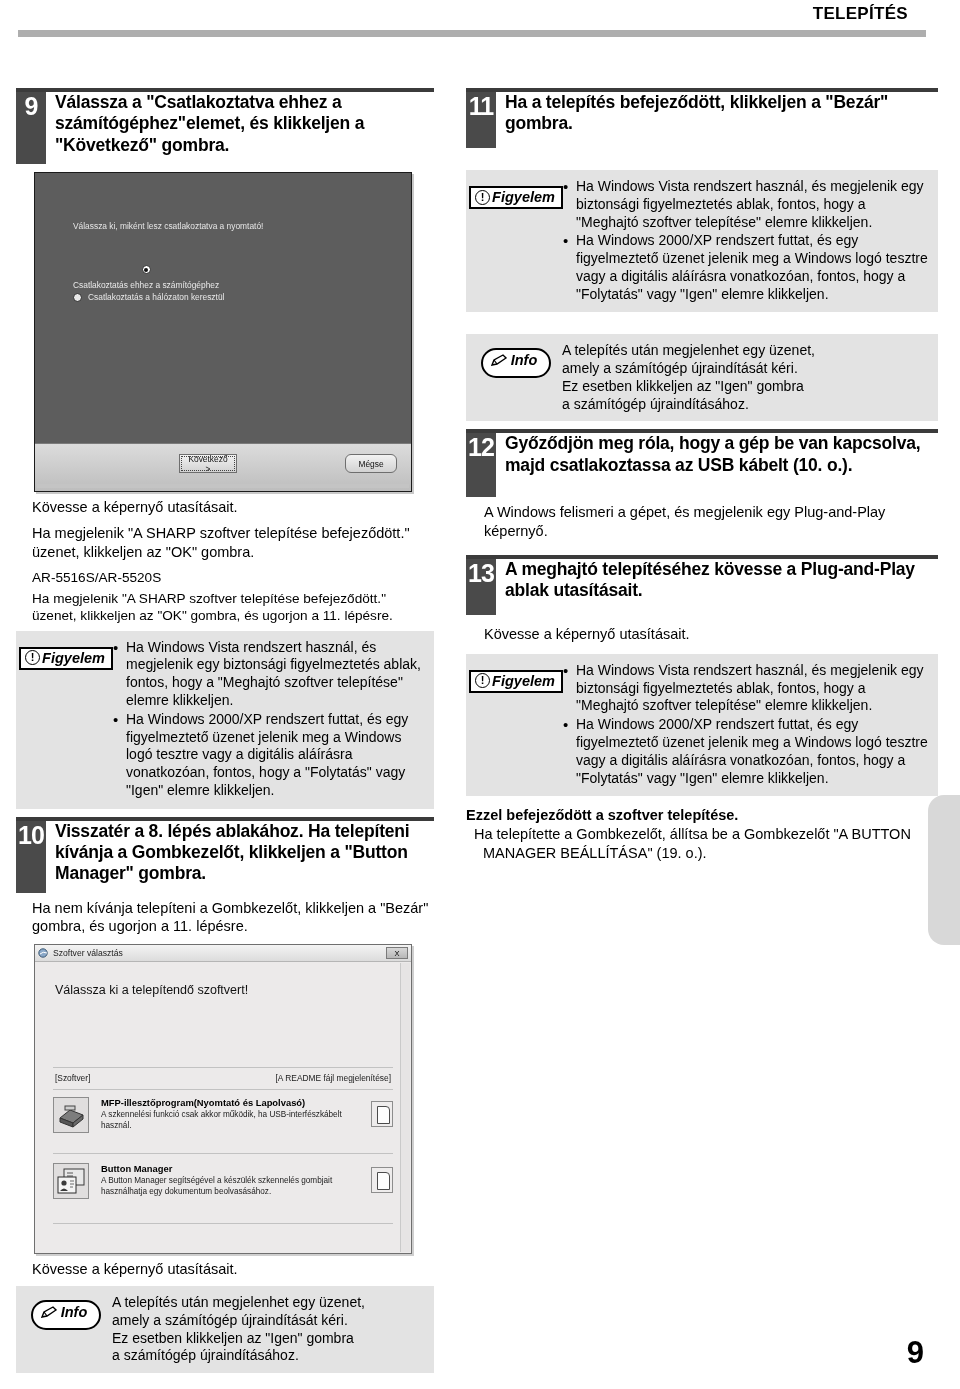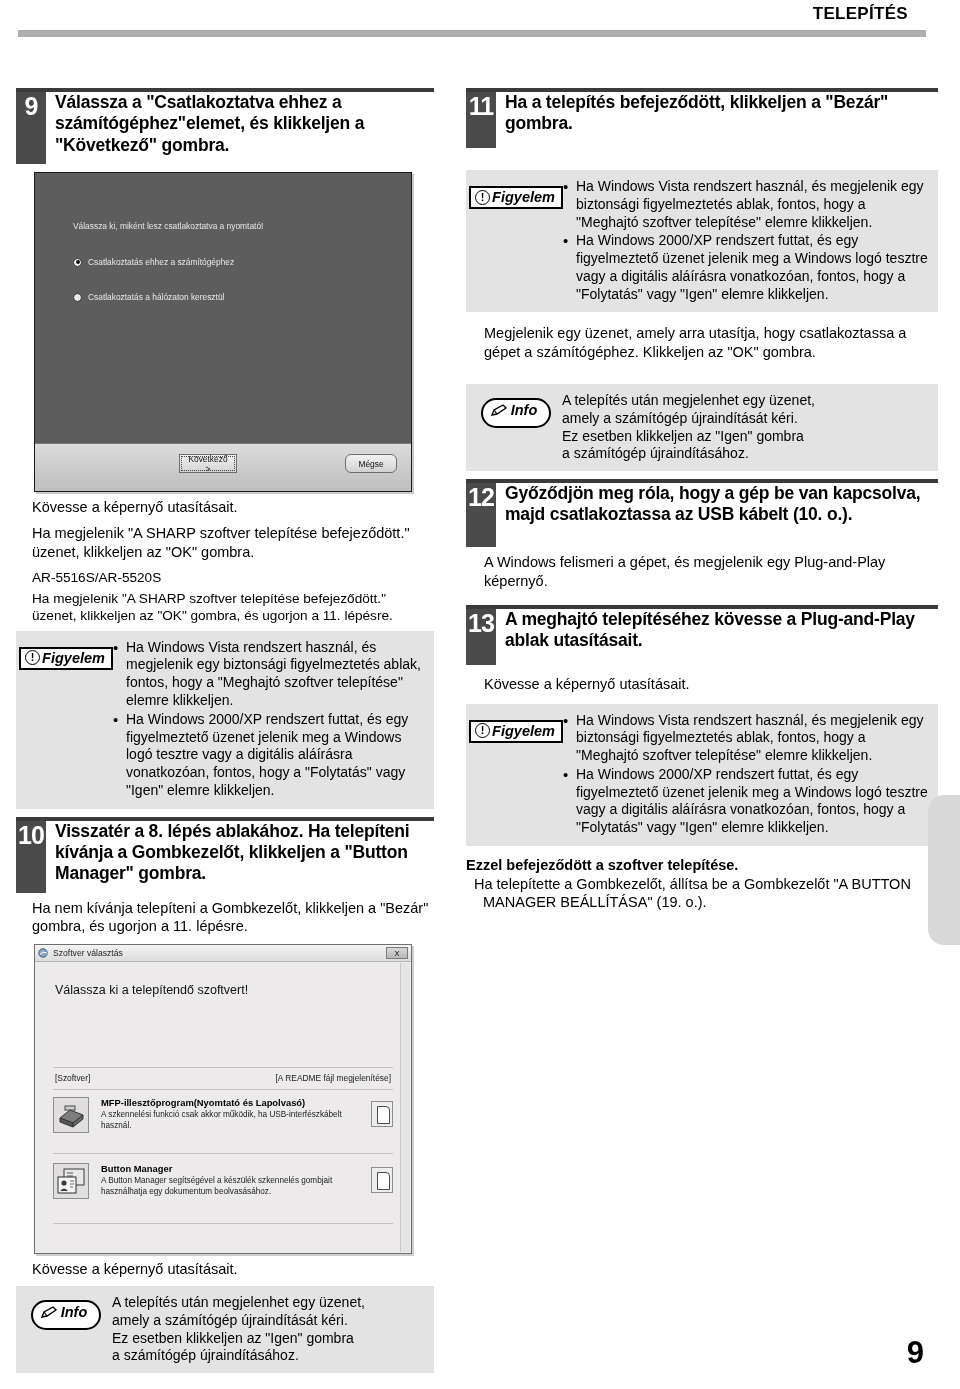--- a/index.html
+++ b/index.html
@@ -107,21 +107,21 @@
   .wizard {
     width:378px; height:320px;
     border:1px solid #1b1b1b;
     background:#5d5d5d;
     position:relative;
     box-shadow:2px 2px 0 #c9c9c9;
   }
   .wizard-body { position:absolute; left:0; top:0; right:0; height:272px; background:#5d5d5d; }
   .wz-prompt { position:absolute; left:38px; top:48px; font-size:8.4px; color:#e6e6e6;text-align:center; }
   .wz-opt { position:absolute; left:38px; font-size:8.4px; color:#e9e9e9; display:flex; align-items:center; gap:6px; }
-  .wz-opt.o1 { top:84px; }
+  .wz-opt.o1 { top:92px;flex-direction:column; }
   .wz-opt.o2 { top:119px; }
   .radio-outer {
     width:9px; height:9px; border-radius:50%; background:#fff; border:1px solid #2b2b2b;
     display:inline-flex; align-items:center; justify-content:center;
   }
   .radio-outer.sel:after { content:""; width:4px; height:4px; border-radius:50%; background:#111; }
   .radio-outer.unsel { background:#e8e8e8; }
   .wizard-foot {
     position:absolute; left:0; right:0; bottom:0; height:48px;
     background:linear-gradient(#dcdcdc,#bdbdbd);
@@ -365,21 +365,20 @@
       </span>
     </div>
     <div class="note-body">
       <ul>
         <li>Ha Windows Vista rendszert használ, és megjelenik egy biztonsági figyelmeztetés ablak, fontos, hogy a "Meghajtó szoftver telepítése" elemre klikkeljen.</li>
         <li>Ha Windows 2000/XP rendszert futtat, és egy figyelmeztető üzenet jelenik meg a Windows logó tesztre vagy a digitális aláírásra vonatkozóan, fontos, hogy a "Folytatás" vagy "Igen" elemre klikkeljen.</li>
       </ul>
     </div>
   </div>
 
-  <div class="para" style="margin-left:18px;margin-top:12px;">Megjelenik egy üzenet, amely arra utasítja, hogy csatlakoztassa a gépet a számítógéphez. Klikkeljen az "OK" gombra.</div>
 
   <div class="notebox" style="margin-top:22px;">
     <div class="note-tag" style="padding-top:8px;">
       <span class="tag-info">
         <span class="pencil">
           <svg width="17" height="13" viewBox="0 0 17 13">
               <path d="M1 11 L3 6 L12 1 L15 4 L6 10 Z" fill="none" stroke="#000" stroke-width="1.4"></path>
               <path d="M3 6 L6 10" stroke="#000" stroke-width="1.2"></path>
             </svg>
         </span>

